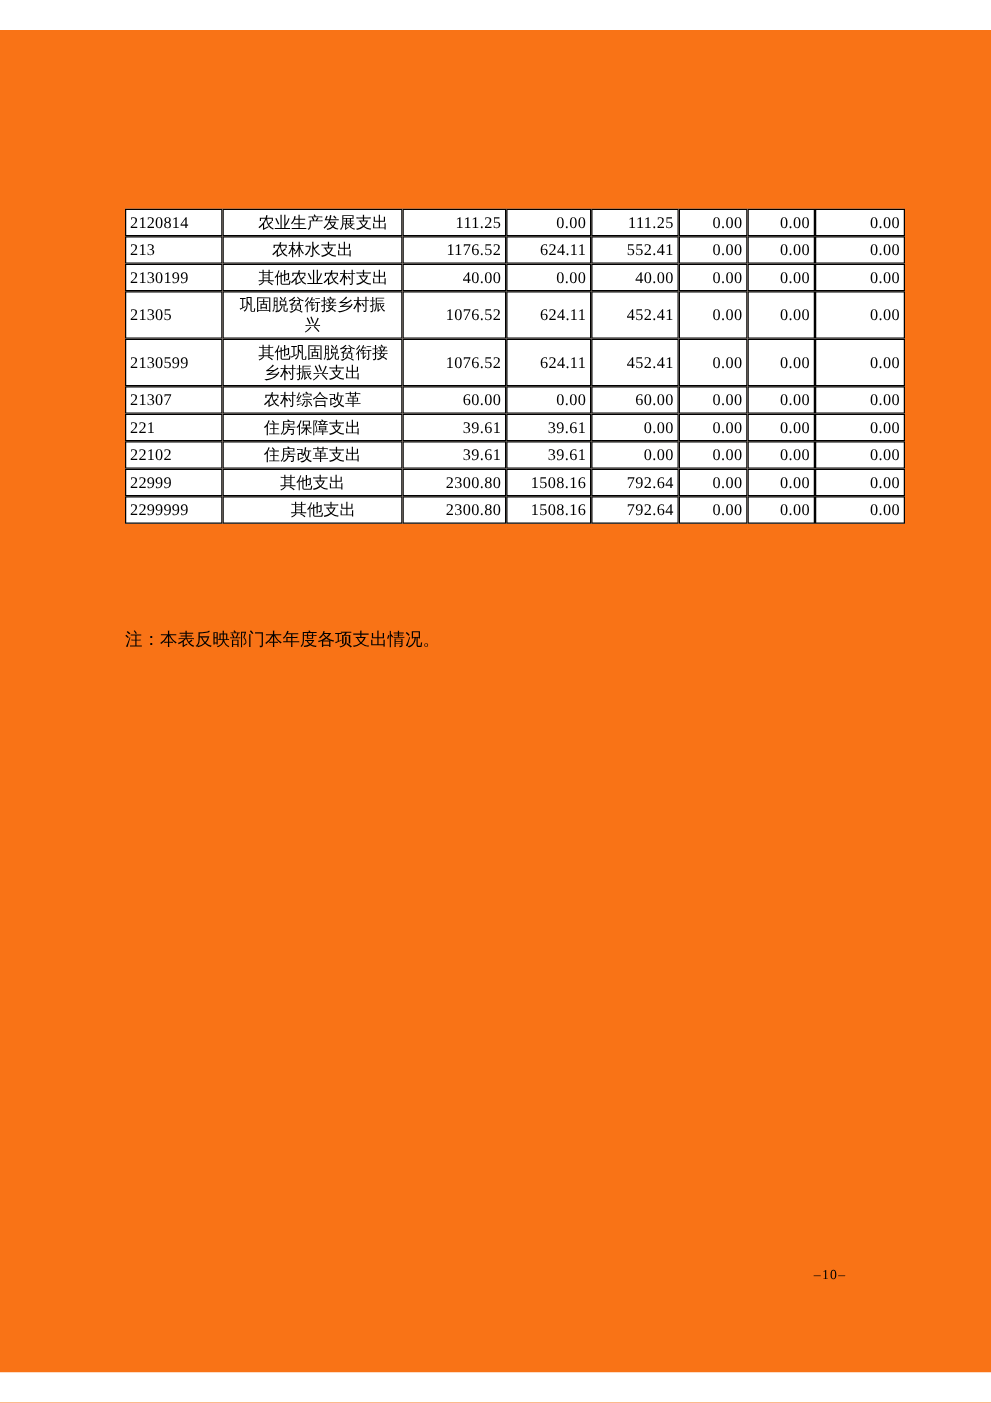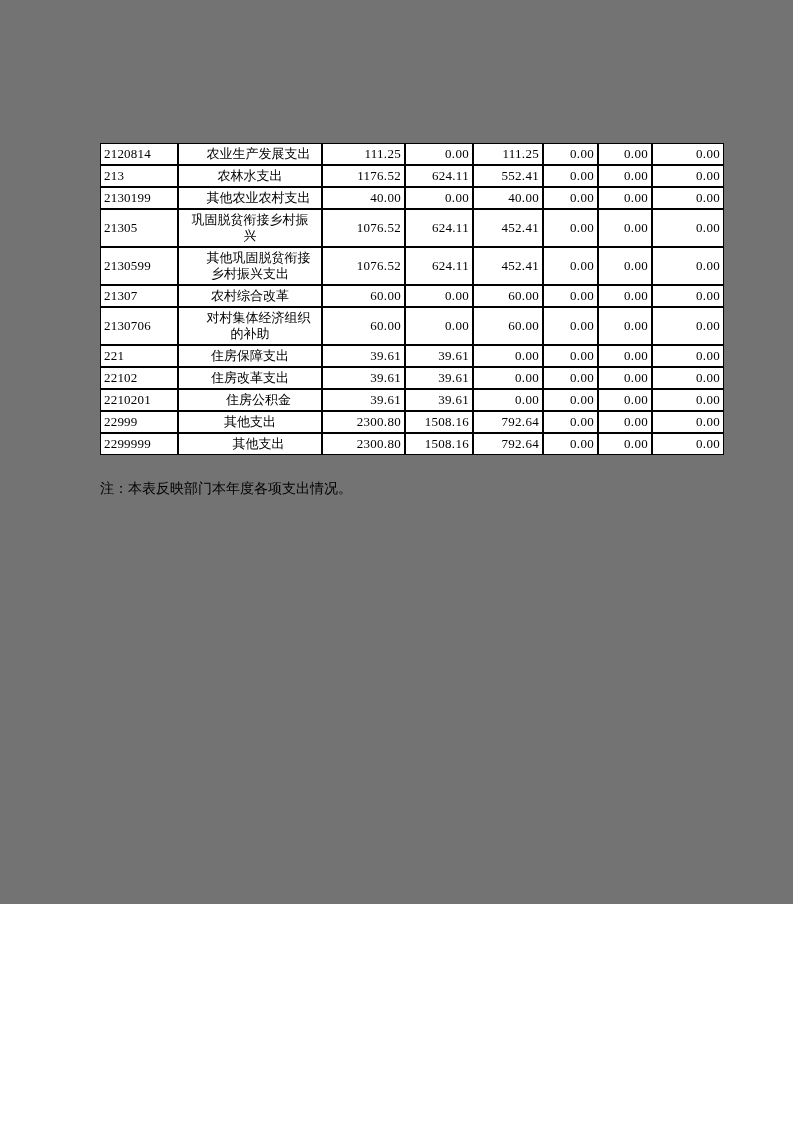--- a/index.html
+++ b/index.html
@@ -3,25 +3,26 @@
 <meta charset="utf-8">
 <style>
   html, body {
     margin: 0;
     padding: 0;
     background: #ffffff;
   }
   .page {
     position: relative;
     width: 793px;
-    height: 904px;
-    background: #737373;
+    height: 1074px;
+    background: #f97316;
     color: #000000;
     font-family: "Liberation Serif", "DejaVu Serif", serif;
     overflow: hidden;
+    margin-top: 24px;
   }
   table.budget-table {
     position: absolute;
     left: 100px;
     top: 143px;
     width: 624px;
     table-layout: fixed;
     border-collapse: separate;
     border-spacing: 0;
   }
@@ -139,53 +140,32 @@
       <td class="code">21307</td>
       <td class="name">农村综合改革</td>
       <td class="num">60.00</td>
       <td class="num">0.00</td>
       <td class="num">60.00</td>
       <td class="num">0.00</td>
       <td class="num">0.00</td>
       <td class="num">0.00</td>
     </tr>
         <tr>
-      <td class="code">2130706</td>
-      <td class="name indent">对村集体经济组织
-的补助</td>
-      <td class="num">60.00</td>
-      <td class="num">0.00</td>
-      <td class="num">60.00</td>
-      <td class="num">0.00</td>
-      <td class="num">0.00</td>
-      <td class="num">0.00</td>
-    </tr>
-        <tr>
       <td class="code">221</td>
       <td class="name">住房保障支出</td>
       <td class="num">39.61</td>
       <td class="num">39.61</td>
       <td class="num">0.00</td>
       <td class="num">0.00</td>
       <td class="num">0.00</td>
       <td class="num">0.00</td>
     </tr>
         <tr>
       <td class="code">22102</td>
       <td class="name">住房改革支出</td>
-      <td class="num">39.61</td>
-      <td class="num">39.61</td>
-      <td class="num">0.00</td>
-      <td class="num">0.00</td>
-      <td class="num">0.00</td>
-      <td class="num">0.00</td>
-    </tr>
-        <tr>
-      <td class="code">2210201</td>
-      <td class="name indent">住房公积金</td>
       <td class="num">39.61</td>
       <td class="num">39.61</td>
       <td class="num">0.00</td>
       <td class="num">0.00</td>
       <td class="num">0.00</td>
       <td class="num">0.00</td>
     </tr>
         <tr>
       <td class="code">22999</td>
       <td class="name">其他支出</td>

